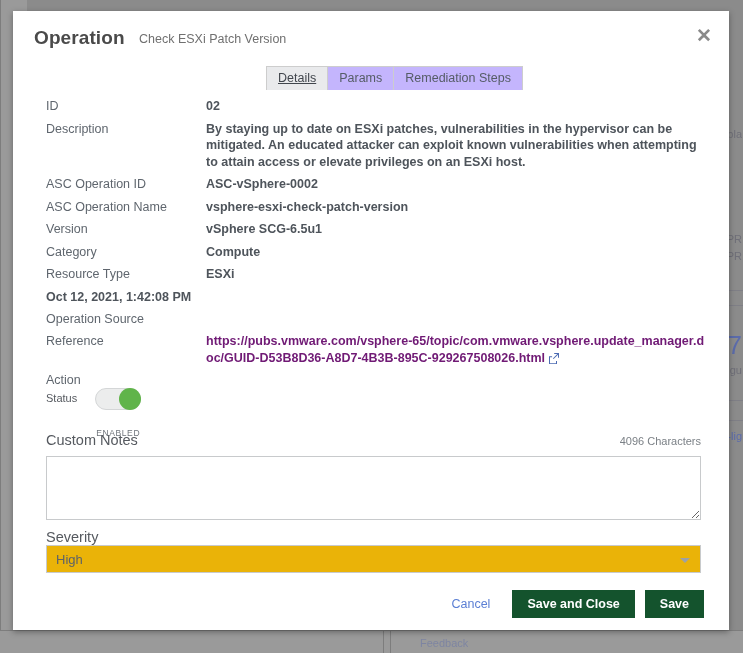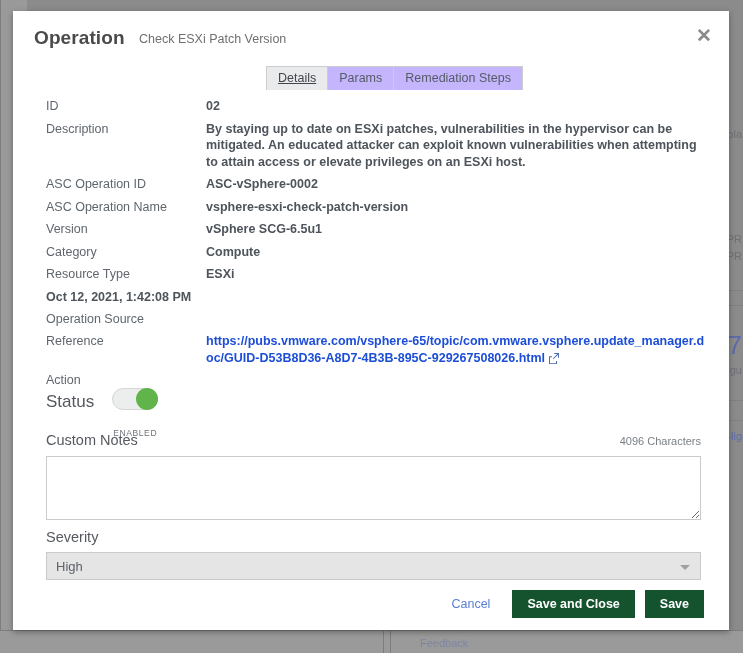--- a/index.html
+++ b/index.html
@@ -174,21 +174,21 @@
 
   
   .status-block {
     position: absolute;
     left: 33px;
     top: 377px;
     display: flex;
     align-items: flex-start;
   }
   .status-label {
-    font-size: 17px;
+    font-size: 11px;
     color: #55595f;
     font-weight: normal;
     margin-right: 18px;
     margin-top: 4px;
   }
   .toggle-wrap {
     position: relative;
     text-align: center;
   }
   .toggle {
@@ -251,25 +251,25 @@
   }
 
   
   .severity-block {
     position: absolute;
     left: 33px;
     top: 518px;
     right: 28px;
   }
   .select-wrap {
-    margin-top: 7px;
+    margin-top: 0;
     position: relative;
     height: 28px;
     border: 1px solid #c8cacc;
-    background: #e5e5e5;
+    background: #eab308;
     box-sizing: border-box;
     cursor: pointer;
   }
   .select-value {
     position: absolute;
     left: 9px;
     top: 6px;
     font-size: 13px;
     color: #5d6268;
   }
@@ -386,21 +386,21 @@
     <div class="row">
       <div class="row-value">Oct 12, 2021, 1:42:08 PM</div>
     </div>
 
     <div class="row">
       <div class="row-label">Operation Source</div>
     </div>
 
     <div class="row">
       <div class="row-label">Reference</div>
-      <div class="row-value"><span class="link" style="color:#1d4ed8;word-break:break-all;">https://pubs.vmware.com/vsphere-65/topic/com.vmware.vsphere.update_manager.doc/GUID-D53B8D36-A8D7-4B3B-895C-929267508026.html</span><span class="ext-icon"><svg width="11" height="11" viewBox="0 0 11 11">
+      <div class="row-value"><span class="link" style="color:#701a75;word-break:break-all;">https://pubs.vmware.com/vsphere-65/topic/com.vmware.vsphere.update_manager.doc/GUID-D53B8D36-A8D7-4B3B-895C-929267508026.html</span><span class="ext-icon"><svg width="11" height="11" viewBox="0 0 11 11">
               <path d="M1 3.2h3.1v1H2v6h6V8.1h1V11H1z" fill="#4c6bb3"></path>
               <path d="M6.2 0H11v4.8h-1V1.72L5.6 6.12l-.72-.72L9.28 1H6.2z" fill="#4c6bb3"></path>
             </svg></span></div>
     </div>
 
     <div class="row">
       <div class="row-label">Action</div>
     </div>
 
   </div>

